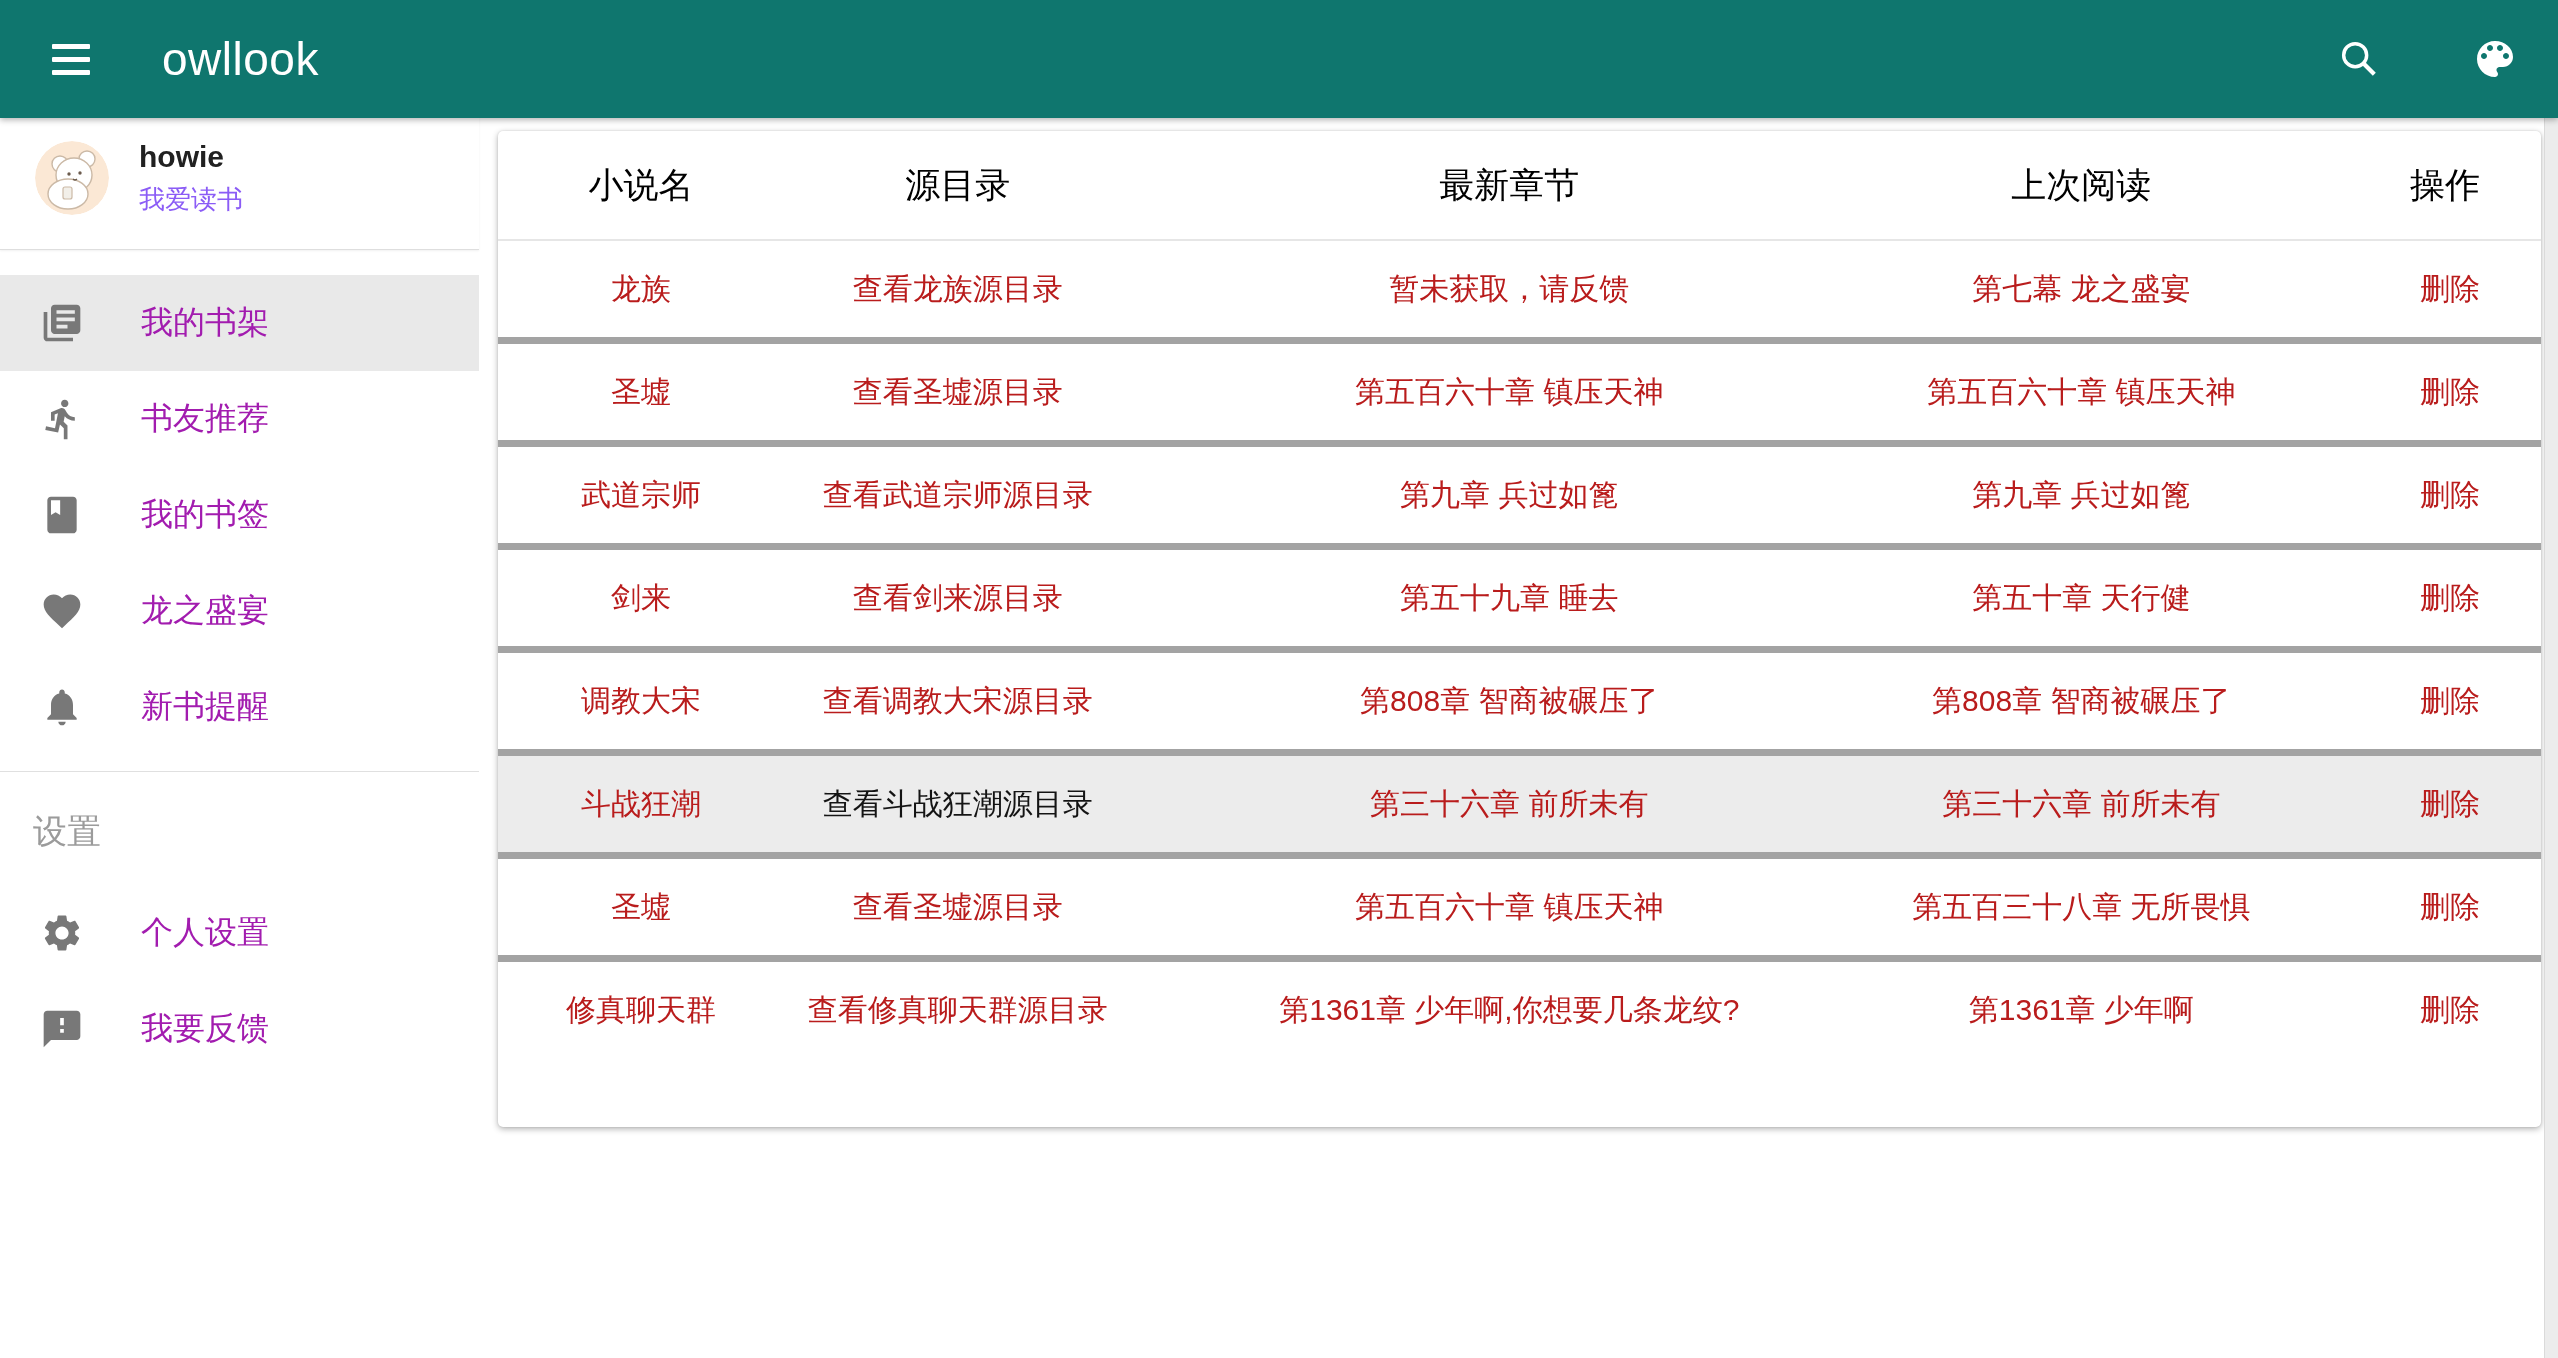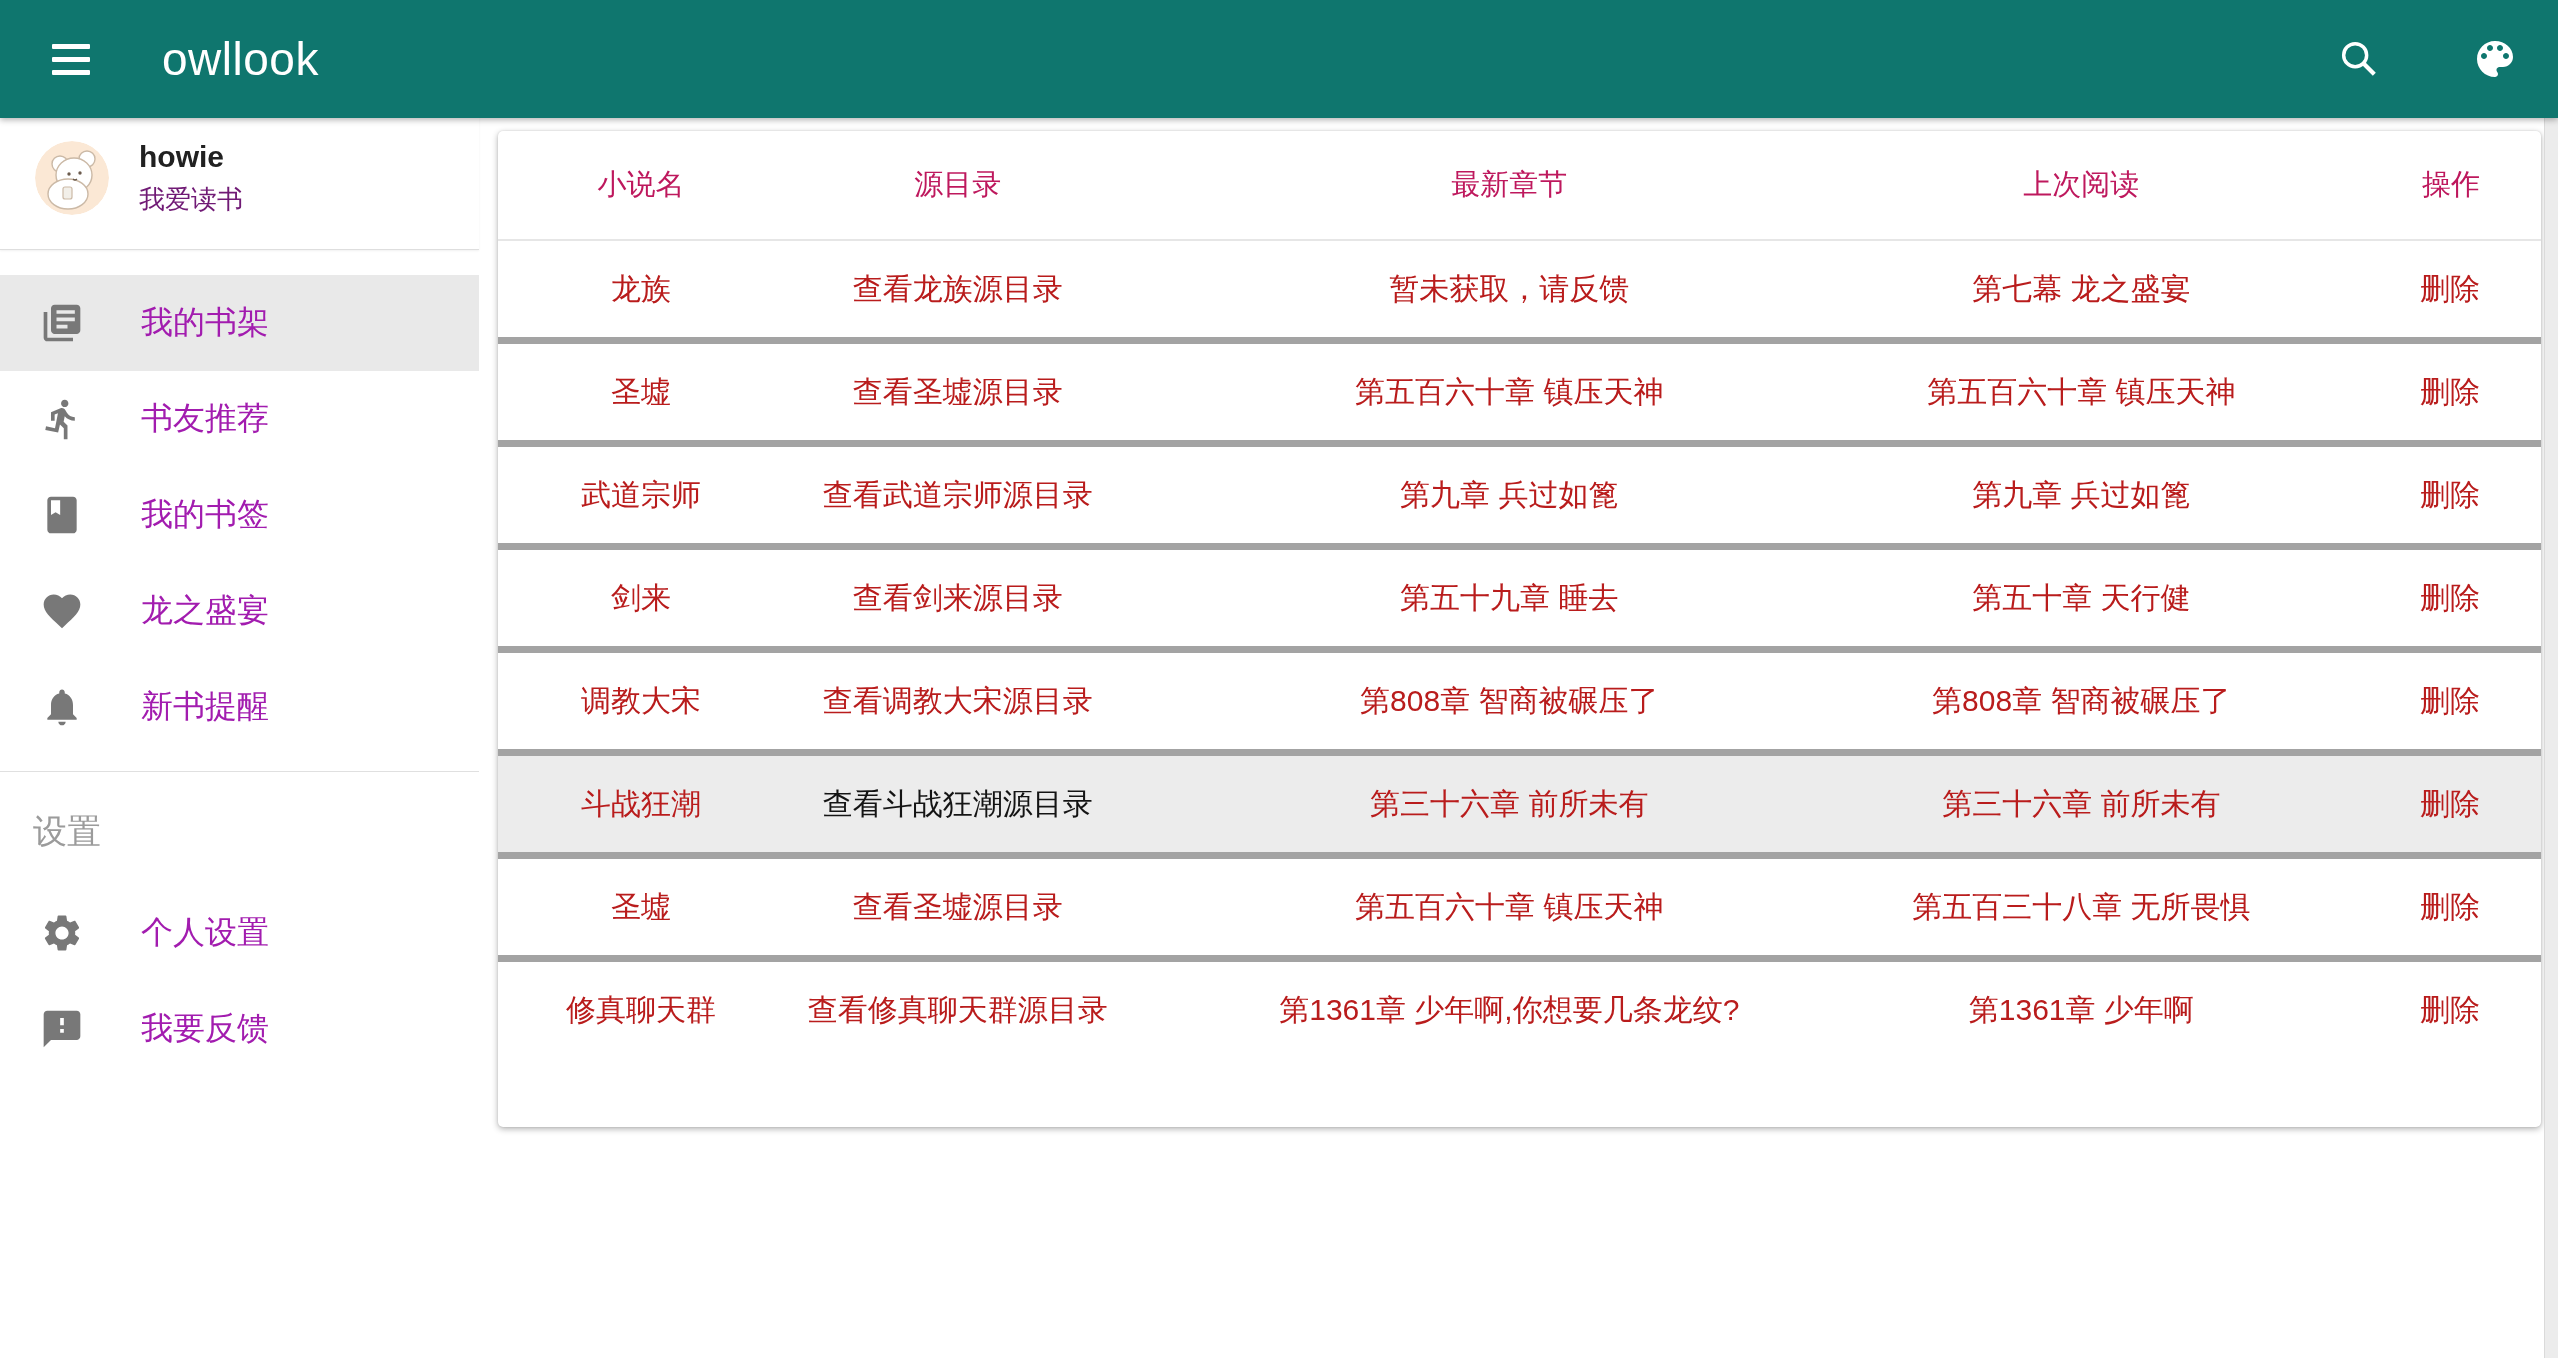--- a/index.html
+++ b/index.html
@@ -33,21 +33,21 @@
     position:absolute;left:0;top:106px;width:479px;bottom:0;background:#fff;z-index:20;
   }
   .profile{
     display:flex;align-items:center;height:143px;padding-left:35px;
     border-bottom:1px solid #dedede;box-shadow:0 1px 2px rgba(0,0,0,.06);
   }
   .avatar{width:74px;height:74px;border-radius:50%;overflow:hidden;flex:0 0 auto;cursor:pointer;}
   .avatar svg{display:block;}
   .profile-text{margin-left:30px;}
   .uname{font-size:30px;font-weight:bold;color:#212121;line-height:1.25;}
-  .utag{font-size:26px;color:#701a75;margin-top:6px;}
+  .utag{font-size:26px;color:#8b5cf6;margin-top:6px;}
   .menu{display:block;}
   .menu.main{padding-top:25px;}
   .menu-item{
     height:96px;display:flex;align-items:center;padding-left:40px;cursor:pointer;
   }
   .menu-item.active{background:#e9e9e9;}
   .mi-icon{width:44px;height:44px;fill:#787878;flex:0 0 auto;}
   .mi-label{margin-left:57px;font-size:32px;color:#a21caf;}
   .side-divider{border-top:1px solid #e0e0e0;margin-top:16px;}
   .section-label{margin:37px 0 0 33px;font-size:34px;color:#9b9b9b;}
@@ -56,21 +56,21 @@
   .card{
     position:absolute;left:498px;top:131px;width:2043px;height:996px;
     background:#fff;border-radius:5px;z-index:10;overflow:hidden;
     box-shadow:0 2px 6px rgba(0,0,0,.30),0 0 2px rgba(0,0,0,.12);
   }
   table.books{width:100%;border-collapse:collapse;table-layout:fixed;}
   table.books col.c1{width:14%;} table.books col.c2{width:17%;}
   table.books col.c3{width:37%;} table.books col.c4{width:19%;}
   table.books col.c5{width:13%;}
   table.books th{
-    height:108px;font-size:29px;font-weight:500;color:#be185d;text-align:center;
+    height:108px;font-size:35px;font-weight:500;color:#000000;text-align:center;
     border-bottom:2px solid #e6e6e6;padding:0;
   }
   table.books td{
     height:96px;font-size:30px;text-align:center;padding:0;
   }
   table.books tbody tr{border-top:7px solid #a3a3a3;}
   table.books tbody tr:first-child{border-top:none;}
   table.books tbody tr.hl{background:#ececec;}
   table.books th:last-child, table.books td:last-child{text-align:right;padding-right:61px;}
   a.cell-link{color:#b91c1c;text-decoration:none;cursor:pointer;}

